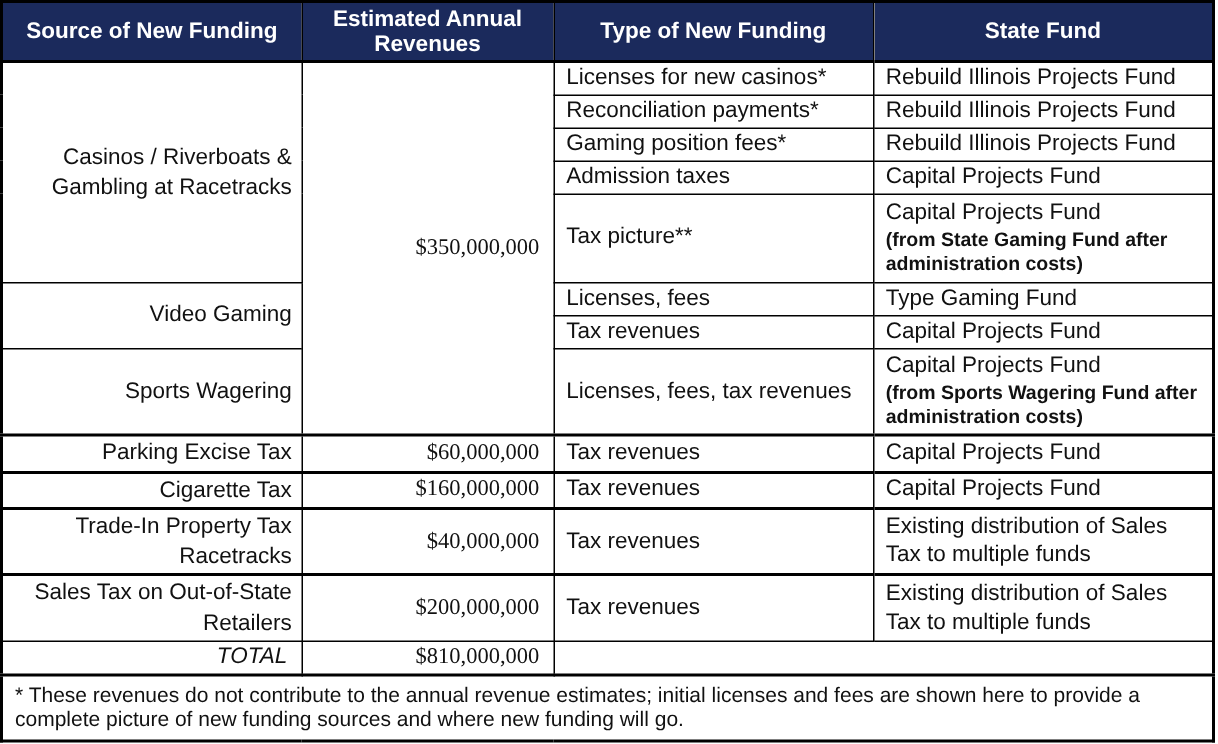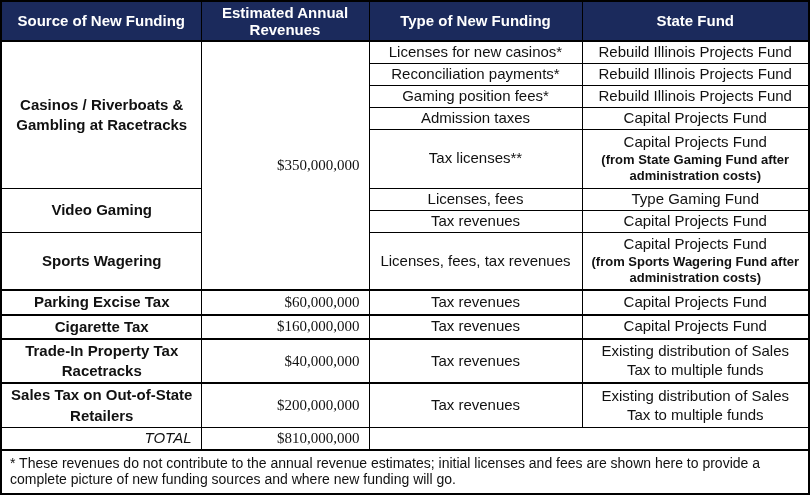--- a/index.html
+++ b/index.html
@@ -40,33 +40,33 @@
   thead th {
     background: #1b2a5c;
     color: #ffffff;
     font-weight: bold;
     text-align: center;
     height: 36px;
     border-bottom-width: 2px;
     line-height: 1.15;
   }
   td.source {
-    font-weight: bold;
-    text-align: center;
+    font-weight: normal;
+    text-align: right;
     padding-left: 7px;
     padding-right: 6px;
     line-height: 1.35;
   }
   td.revenue {
     text-align: right;
     padding-right: 9px;
     font-family: Liberation Serif, serif;
   }
   td.type, td.fund {
-    text-align: center;
+    text-align: left;
   }
   td.fund .fund-note {
     display: block;
     font-size: 13px;
     line-height: 1.25;
     font-weight: bold;
   }
   td.total-label {
     text-align: right;
     padding-right: 9px;
@@ -117,21 +117,21 @@
       </tr>
       <tr class="h23">
         <td class="type">Gaming position fees*</td>
         <td class="fund">Rebuild Illinois Projects Fund</td>
       </tr>
       <tr class="h23">
         <td class="type">Admission taxes</td>
         <td class="fund">Capital Projects Fund</td>
       </tr>
       <tr class="h61">
-        <td class="type">Tax licenses**</td>
+        <td class="type">Tax picture**</td>
         <td class="fund">
           <span>Capital Projects Fund</span>
           <span class="fund-note">(from State Gaming Fund after administration costs)</span>
         </td>
       </tr>
       <tr class="h23">
         <td class="source" rowspan="2">Video Gaming</td>
         <td class="type">Licenses, fees</td>
         <td class="fund">Type Gaming Fund</td>
       </tr>

